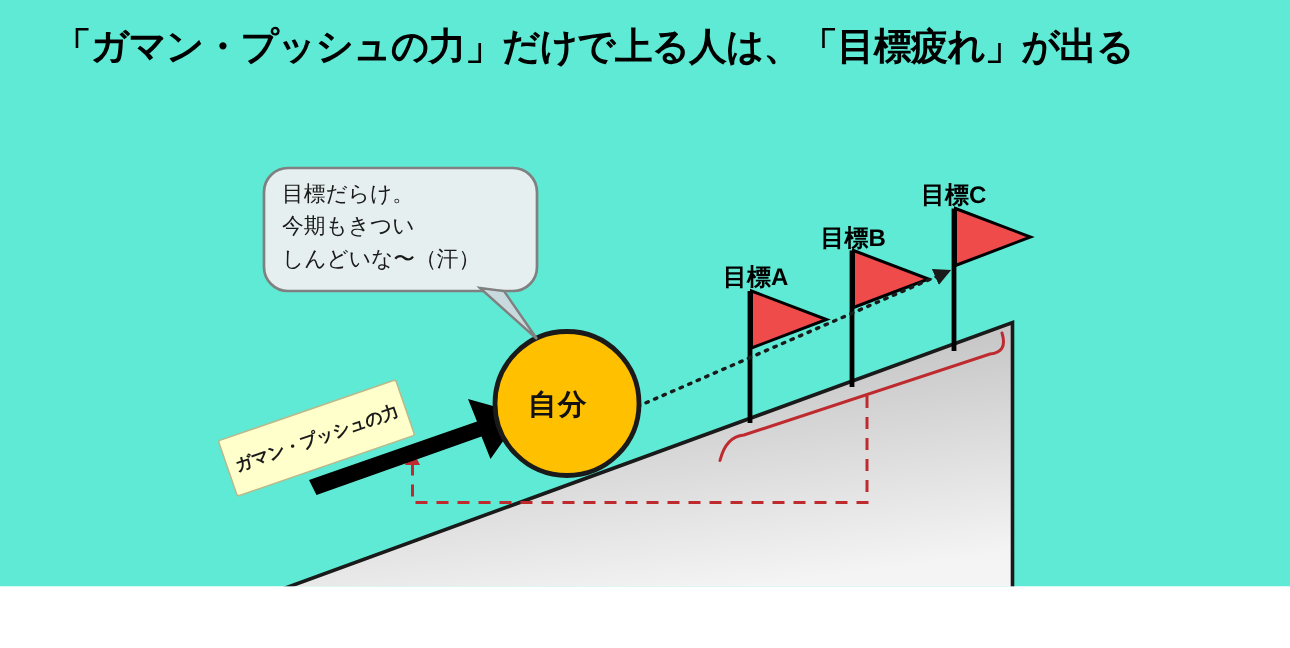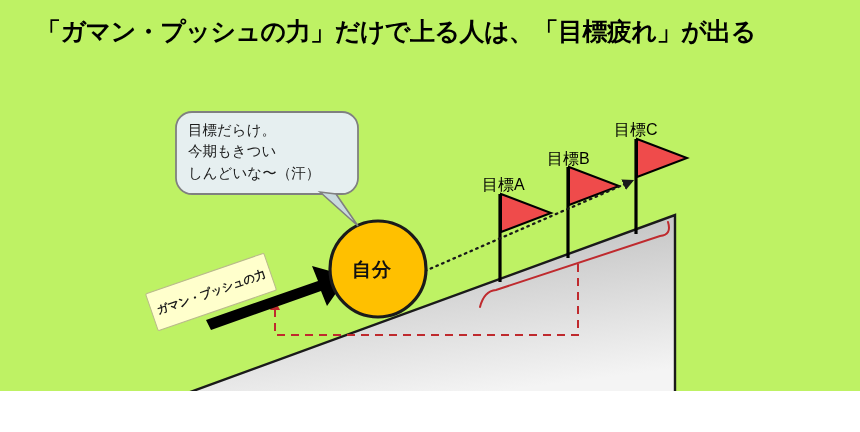--- a/index.html
+++ b/index.html
@@ -7,21 +7,21 @@
     padding: 0;
     background: #ffffff;
   }
   body {
     font-family: "Liberation Sans", "DejaVu Sans", sans-serif;
   }
   #canvas {
     position: relative;
     width: 860px;
     height: 391px;
-    background: #bef264;
+    background: #5eead4;
     overflow: hidden;
   }
 
   
   #title {
     position: absolute;
     left: 36px;
     top: 18px;
     width: 800px;
     font-size: 25px;
@@ -83,21 +83,21 @@
     align-items: center;
     justify-content: center;
     font-size: 11.5px;
     font-weight: bold;
     color: #1a1a1a;
     letter-spacing: -0.3px;
   }
 
   .flag-label {
     font-size: 16px;
-    font-weight: normal;
+    font-weight: bold;
     color: #000000;
   }
   .flag-a-label { left: 482px; top: 175px; }
   .flag-b-label { left: 547px; top: 149px; }
   .flag-c-label { left: 614px; top: 120px; }
 
   .reward-text {
     left: 296px;
     top: 357px;
     width: 300px;

